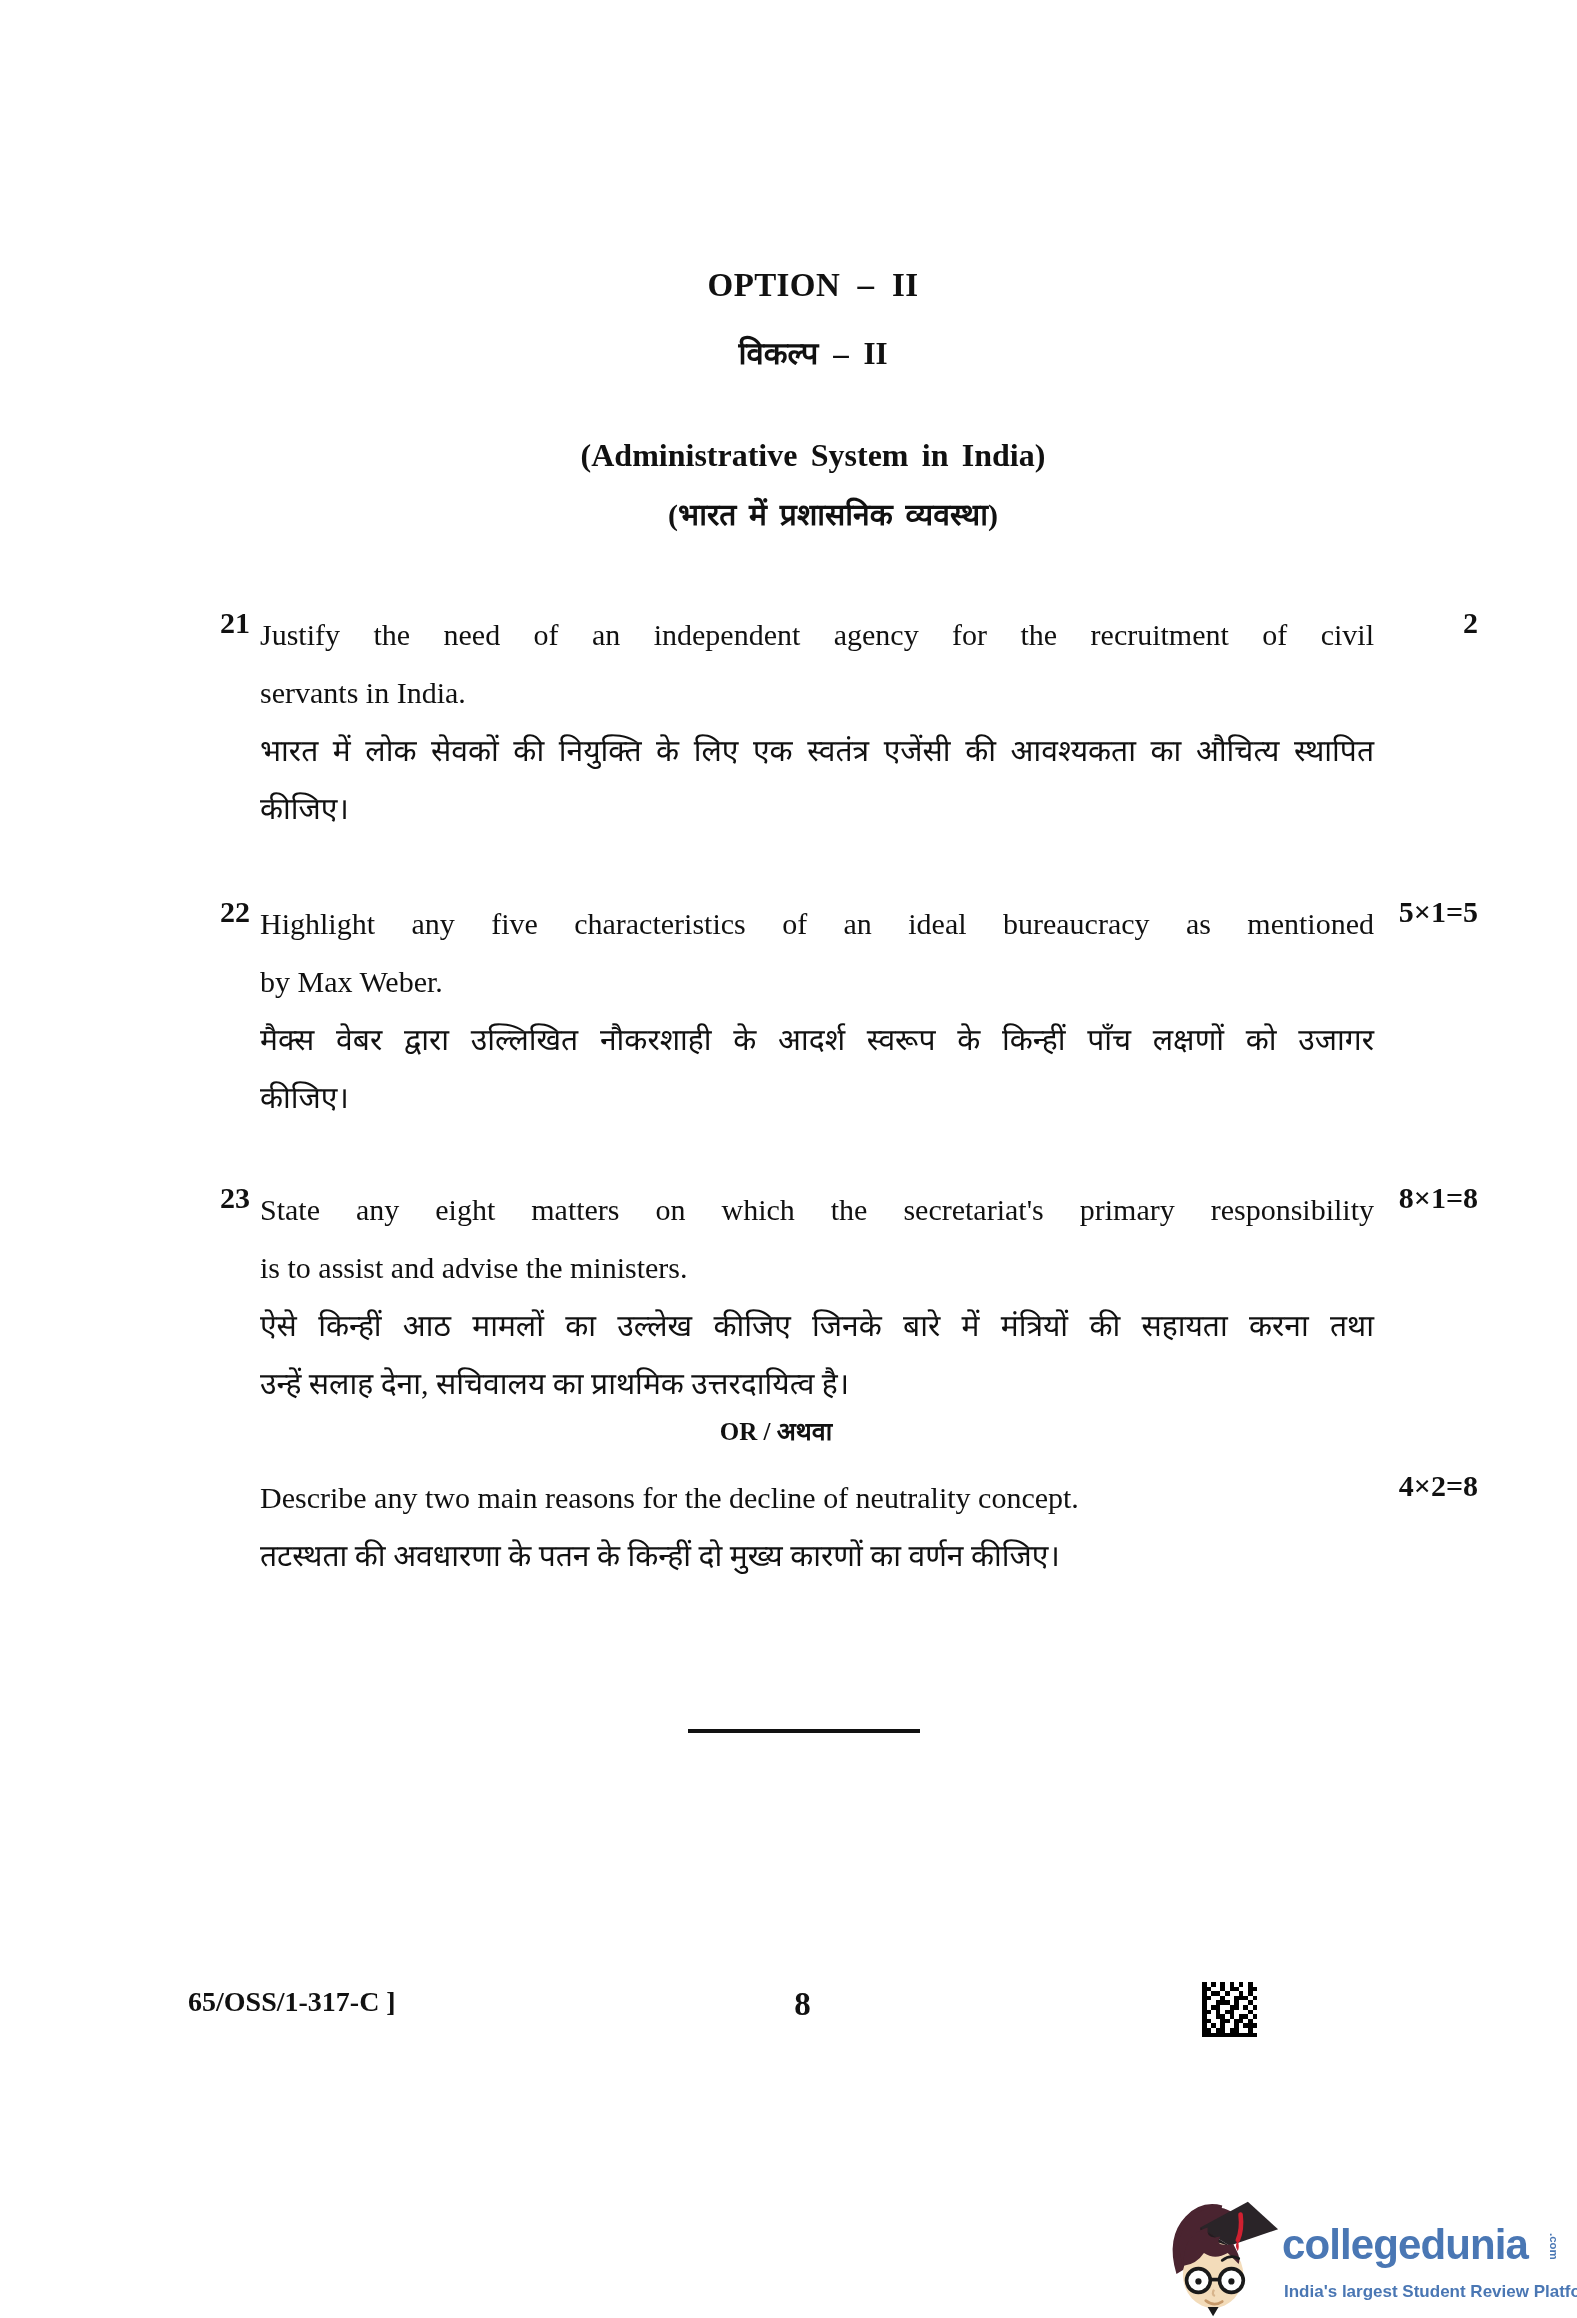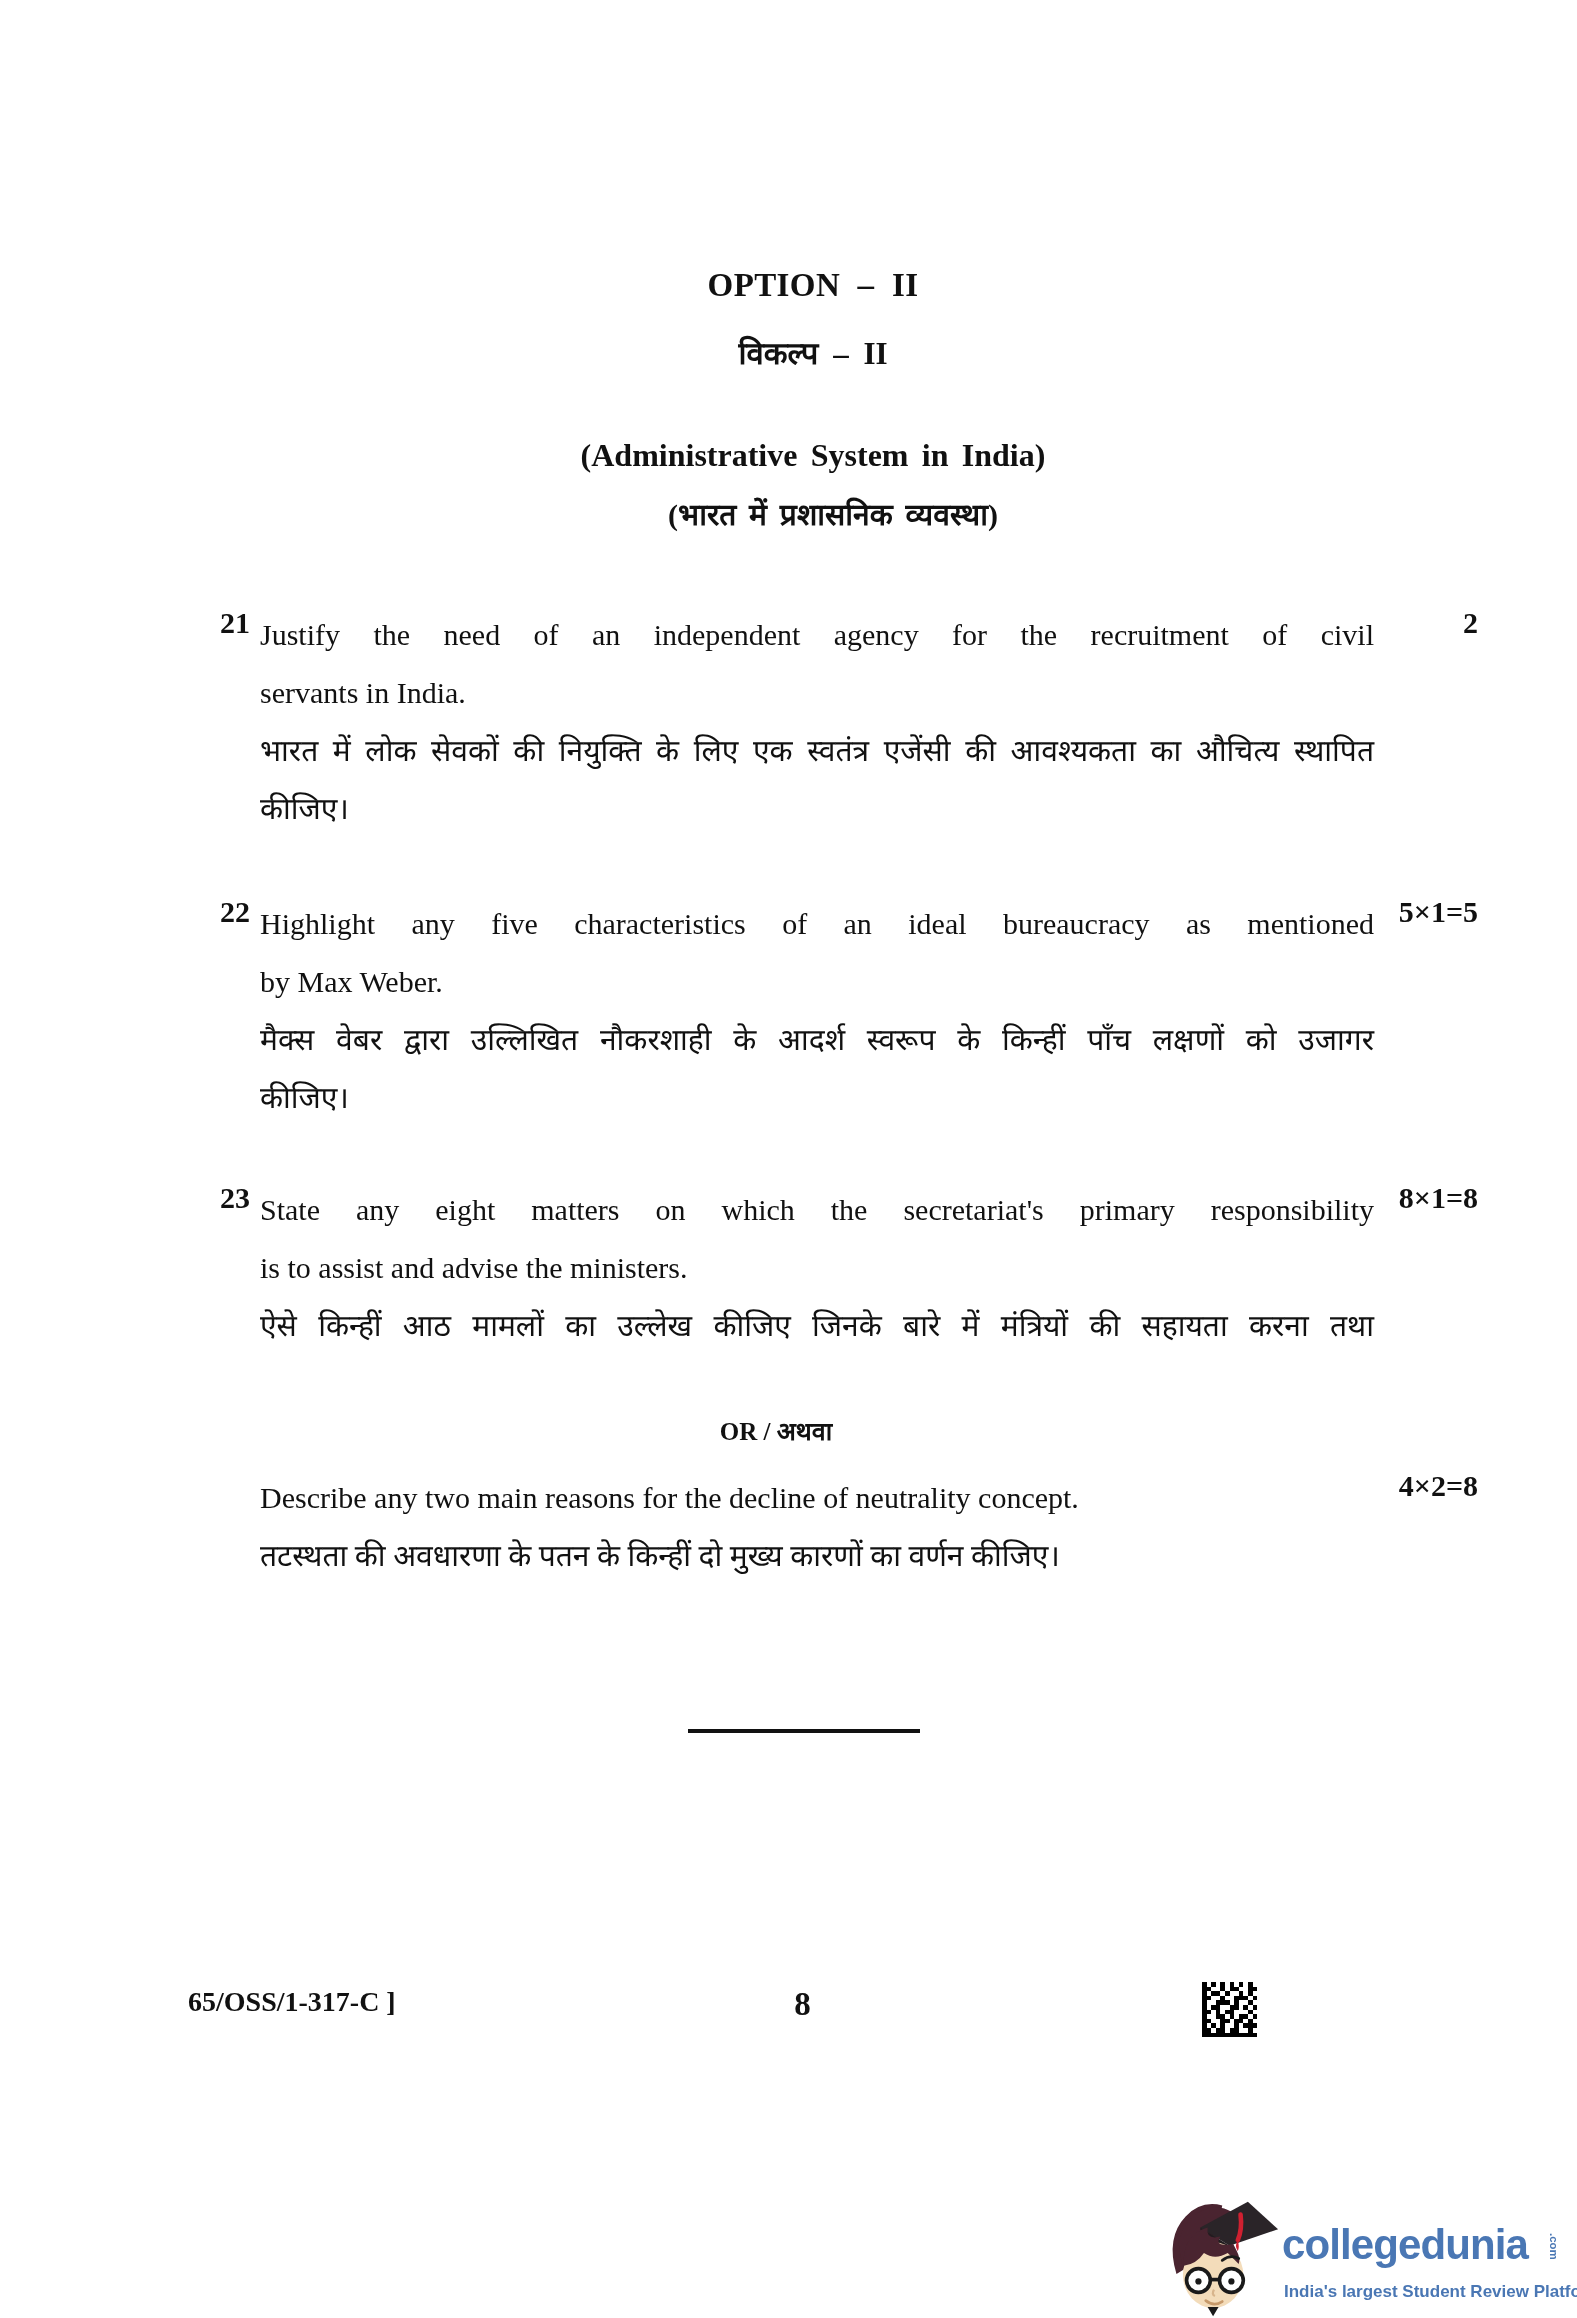--- a/index.html
+++ b/index.html
@@ -133,20 +133,21 @@
     </div>
   </div>
 
   <div class="question" style="top:1181px">
     <div class="qnum">23</div>
     <div class="marks">8×1=8</div>
     <div class="qbody">
       <div class="line just">State any eight matters on which the secretariat's primary responsibility</div>
       <div class="line">is to assist and advise the ministers.</div>
       <div class="line just">ऐसे किन्हीं आठ मामलों का उल्लेख कीजिए जिनके बारे में मंत्रियों की सहायता करना तथा</div>
+      <div class="line">उन्हें सलाह देना, सचिवालय का प्राथमिक उत्तरदायित्व है।</div>
     </div>
   </div>
 
   <div class="or-divider" style="top:1413px">OR / अथवा</div>
 
   <div class="question" style="top:1469px">
     <div class="marks">4×2=8</div>
     <div class="qbody">
       <div class="line">Describe any two main reasons for the decline of neutrality concept.</div>
       <div class="line">तटस्थता की अवधारणा के पतन के किन्हीं दो मुख्य कारणों का वर्णन कीजिए।</div>

